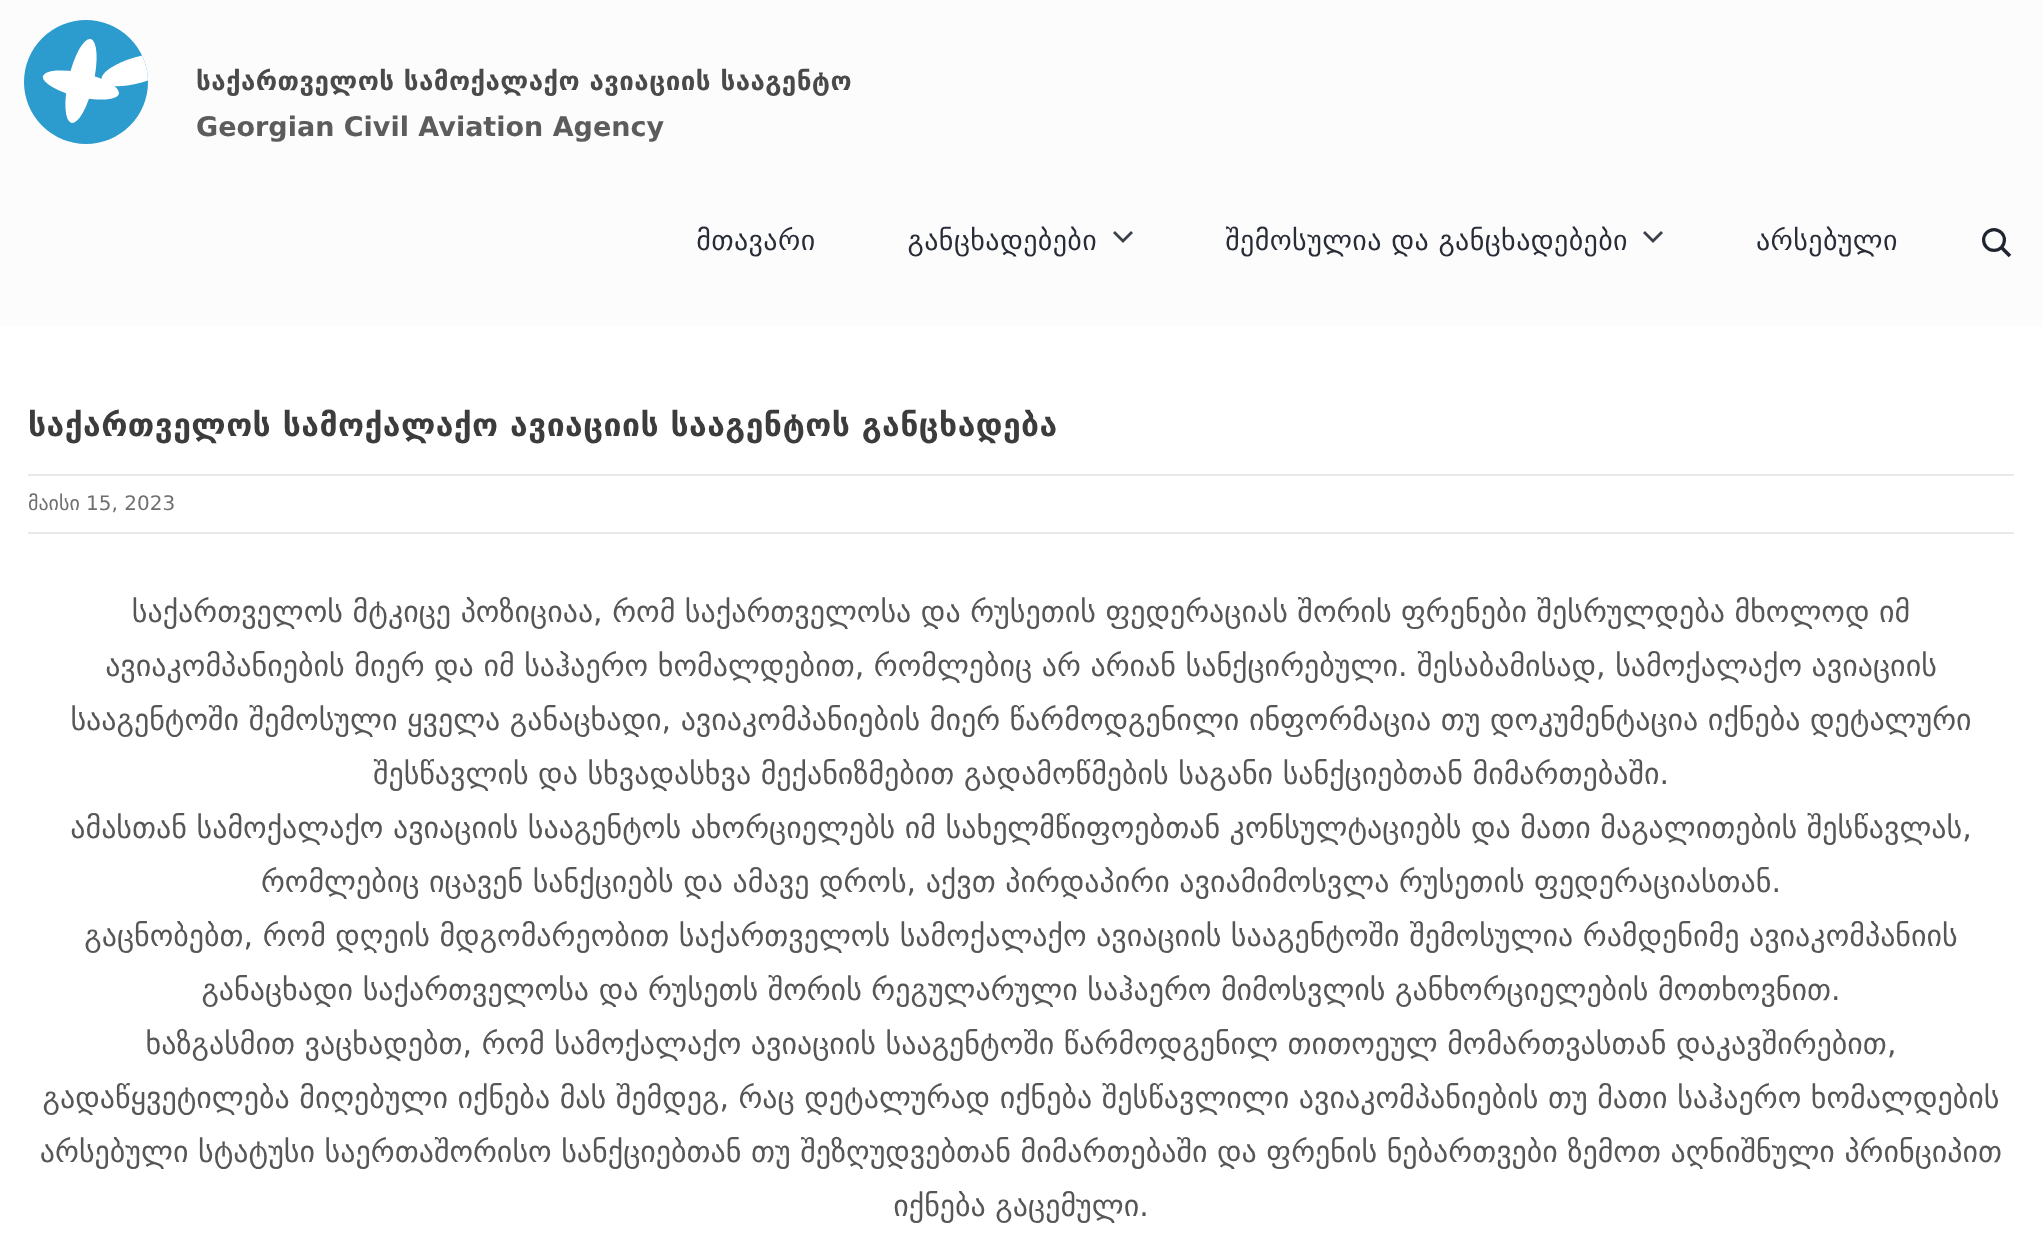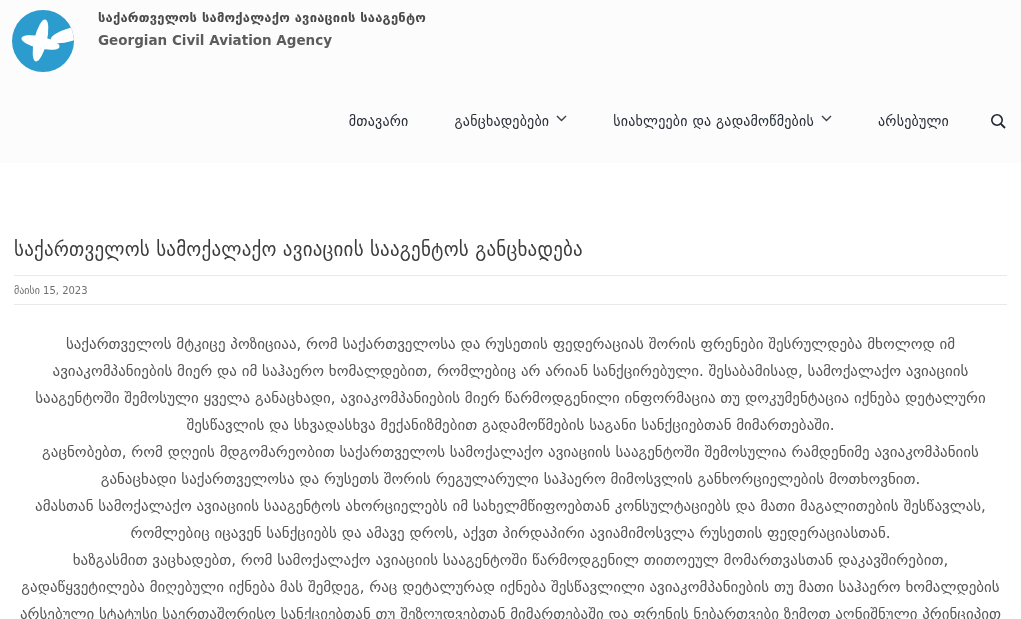--- a/index.html
+++ b/index.html
@@ -13,21 +13,21 @@
   .header {
     position: relative;
     width: 100%;
     height: 163px;
     background: #fcfcfc;
   }
   .brand {
     position: absolute;
     top: 10px; left: 12px;
     display: flex;
-    align-items: flex-start;
+    align-items: flex-end;
     gap: 24px;
   }
   .logo { width: 62px; height: 62px; display: block; }
   .brand-text .ka {
     font-size: 13px;
     font-weight: 700;
     color: #4a4a4a;
     letter-spacing: 0.2px;
   }
   .brand-text .en {
@@ -60,23 +60,23 @@
   .search-btn {
     display: flex;
     align-items: center;
     justify-content: center;
     cursor: pointer;
     margin-left: -6px;
   }
   
   .main { padding: 0 14px; }
   .article-title {
-    margin-top: 75px;
-    font-size: 19px;
-    font-weight: 400;
+    margin-top: 40px;
+    font-size: 16px;
+    font-weight: 700;
     color: #3c3c3c;
     letter-spacing: 0.2px;
   }
   .divider {
     border: none;
     border-top: 1px solid #e9e9e9;
   }
   .divider.after-title { margin-top: 15px; }
   .article-date {
     padding: 9px 0 8px;
@@ -119,21 +119,21 @@
     <div class="nav-item">
       <span>მთავარი</span>
     </div>
     <div class="nav-item">
       <span>განცხადებები</span>
       <svg class="chevron" width="11" height="7" viewBox="0 0 11 7">
           <polyline points="1,1 5.5,5.5 10,1" fill="none" stroke="#3a3f49" stroke-width="1.4"></polyline>
         </svg>
     </div>
     <div class="nav-item">
-      <span>სიახლეები და გადამოწმების</span>
+      <span>შემოსულია და განცხადებები</span>
       <svg class="chevron" width="11" height="7" viewBox="0 0 11 7">
           <polyline points="1,1 5.5,5.5 10,1" fill="none" stroke="#3a3f49" stroke-width="1.4"></polyline>
         </svg>
     </div>
     <div class="nav-item">
       <span>არსებული</span>
     </div>
     <div class="search-btn">
       <svg width="18" height="18" viewBox="0 0 18 18">
         <circle cx="8" cy="8" r="5.2" fill="none" stroke="#1f2430" stroke-width="1.6"></circle>
@@ -143,17 +143,17 @@
   </nav>
 </div>
 
 <main class="main">
   <h1 class="article-title">საქართველოს სამოქალაქო ავიაციის სააგენტოს განცხადება</h1>
   <hr class="divider after-title">
   <div class="article-date">მაისი 15, 2023</div>
   <hr class="divider">
   <div class="article-body">
     <p>საქართველოს მტკიცე პოზიციაა, რომ საქართველოსა და რუსეთის ფედერაციას შორის ფრენები შესრულდება მხოლოდ იმ ავიაკომპანიების მიერ და იმ საჰაერო ხომალდებით, რომლებიც არ არიან სანქცირებული. შესაბამისად, სამოქალაქო ავიაციის სააგენტოში შემოსული ყველა განაცხადი, ავიაკომპანიების მიერ წარმოდგენილი ინფორმაცია თუ დოკუმენტაცია იქნება დეტალური შესწავლის და სხვადასხვა მექანიზმებით გადამოწმების საგანი სანქციებთან მიმართებაში.</p>
+    <p>ამასთან სამოქალაქო ავიაციის სააგენტოს ახორციელებს იმ სახელმწიფოებთან კონსულტაციებს და მათი მაგალითების შესწავლას, რომლებიც იცავენ სანქციებს და ამავე დროს, აქვთ პირდაპირი ავიამიმოსვლა რუსეთის ფედერაციასთან.</p>
     <p>გაცნობებთ, რომ დღეის მდგომარეობით საქართველოს სამოქალაქო ავიაციის სააგენტოში შემოსულია რამდენიმე ავიაკომპანიის განაცხადი საქართველოსა და რუსეთს შორის რეგულარული საჰაერო მიმოსვლის განხორციელების მოთხოვნით.</p>
-    <p>ამასთან სამოქალაქო ავიაციის სააგენტოს ახორციელებს იმ სახელმწიფოებთან კონსულტაციებს და მათი მაგალითების შესწავლას, რომლებიც იცავენ სანქციებს და ამავე დროს, აქვთ პირდაპირი ავიამიმოსვლა რუსეთის ფედერაციასთან.</p>
     <p>ხაზგასმით ვაცხადებთ, რომ სამოქალაქო ავიაციის სააგენტოში წარმოდგენილ თითოეულ მომართვასთან დაკავშირებით, გადაწყვეტილება მიღებული იქნება მას შემდეგ, რაც დეტალურად იქნება შესწავლილი ავიაკომპანიების თუ მათი საჰაერო ხომალდების არსებული სტატუსი საერთაშორისო სანქციებთან თუ შეზღუდვებთან მიმართებაში და ფრენის ნებართვები ზემოთ აღნიშნული პრინციპით იქნება გაცემული.</p>
   </div>
 </main>
 
 </body></html>

